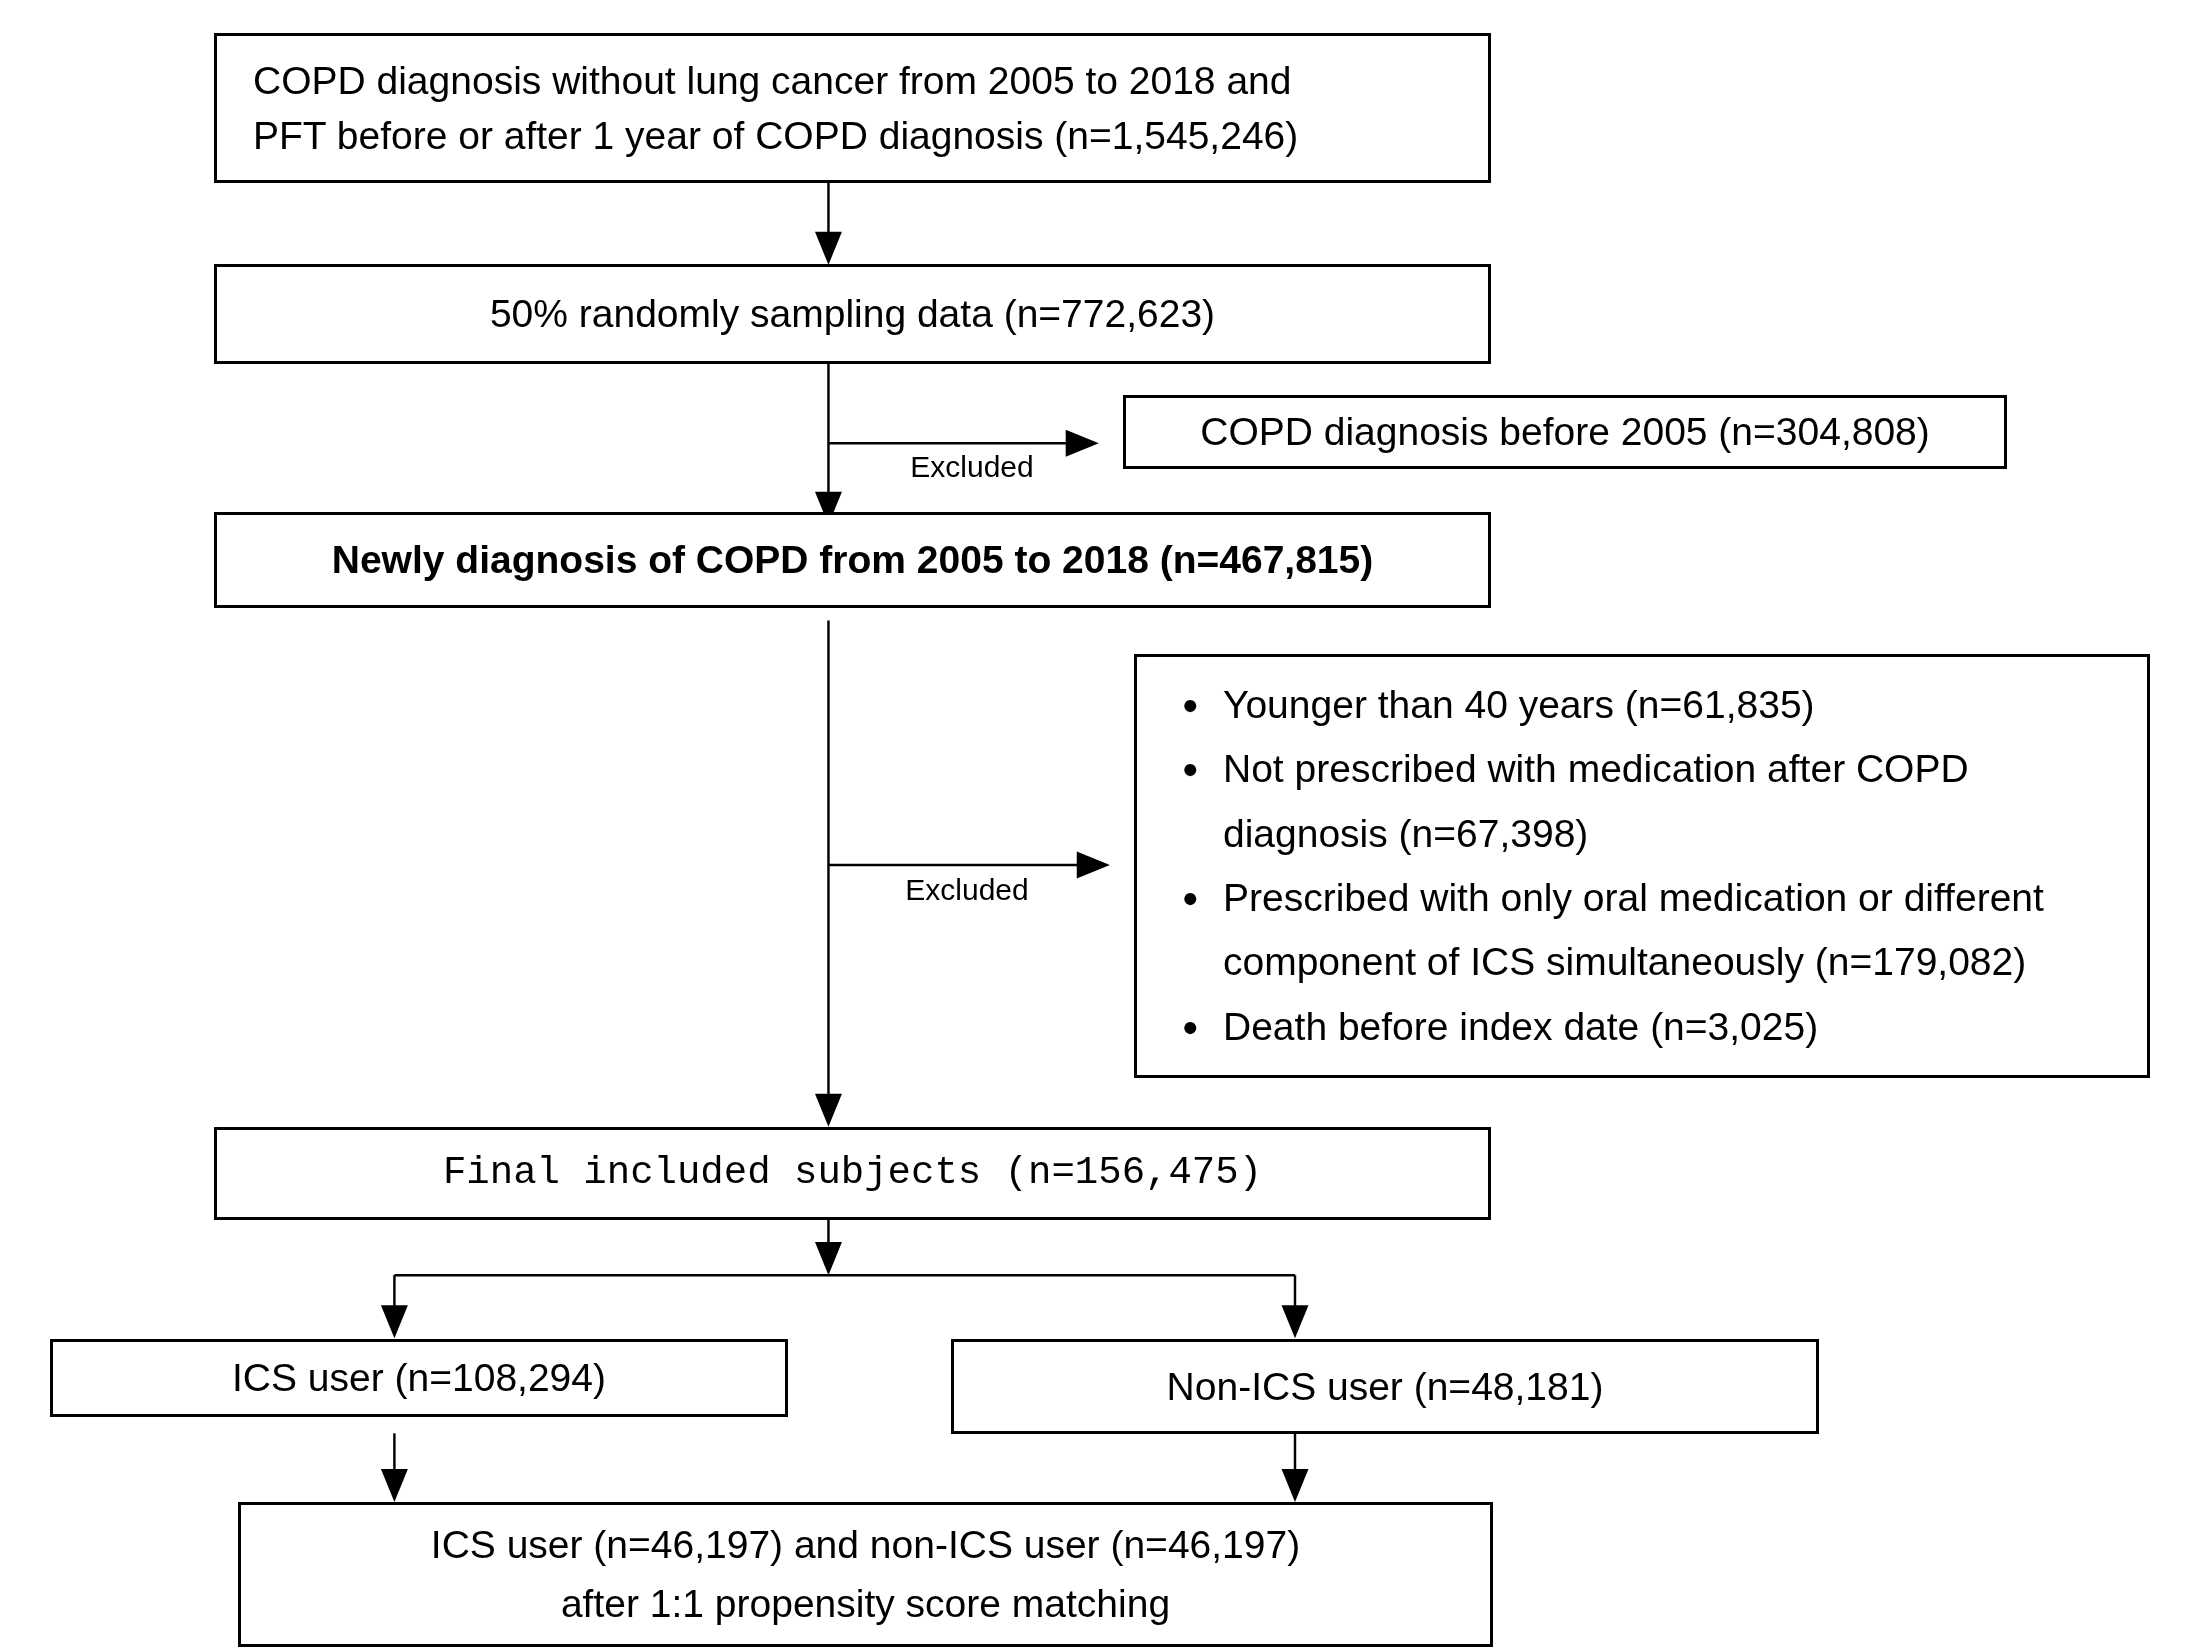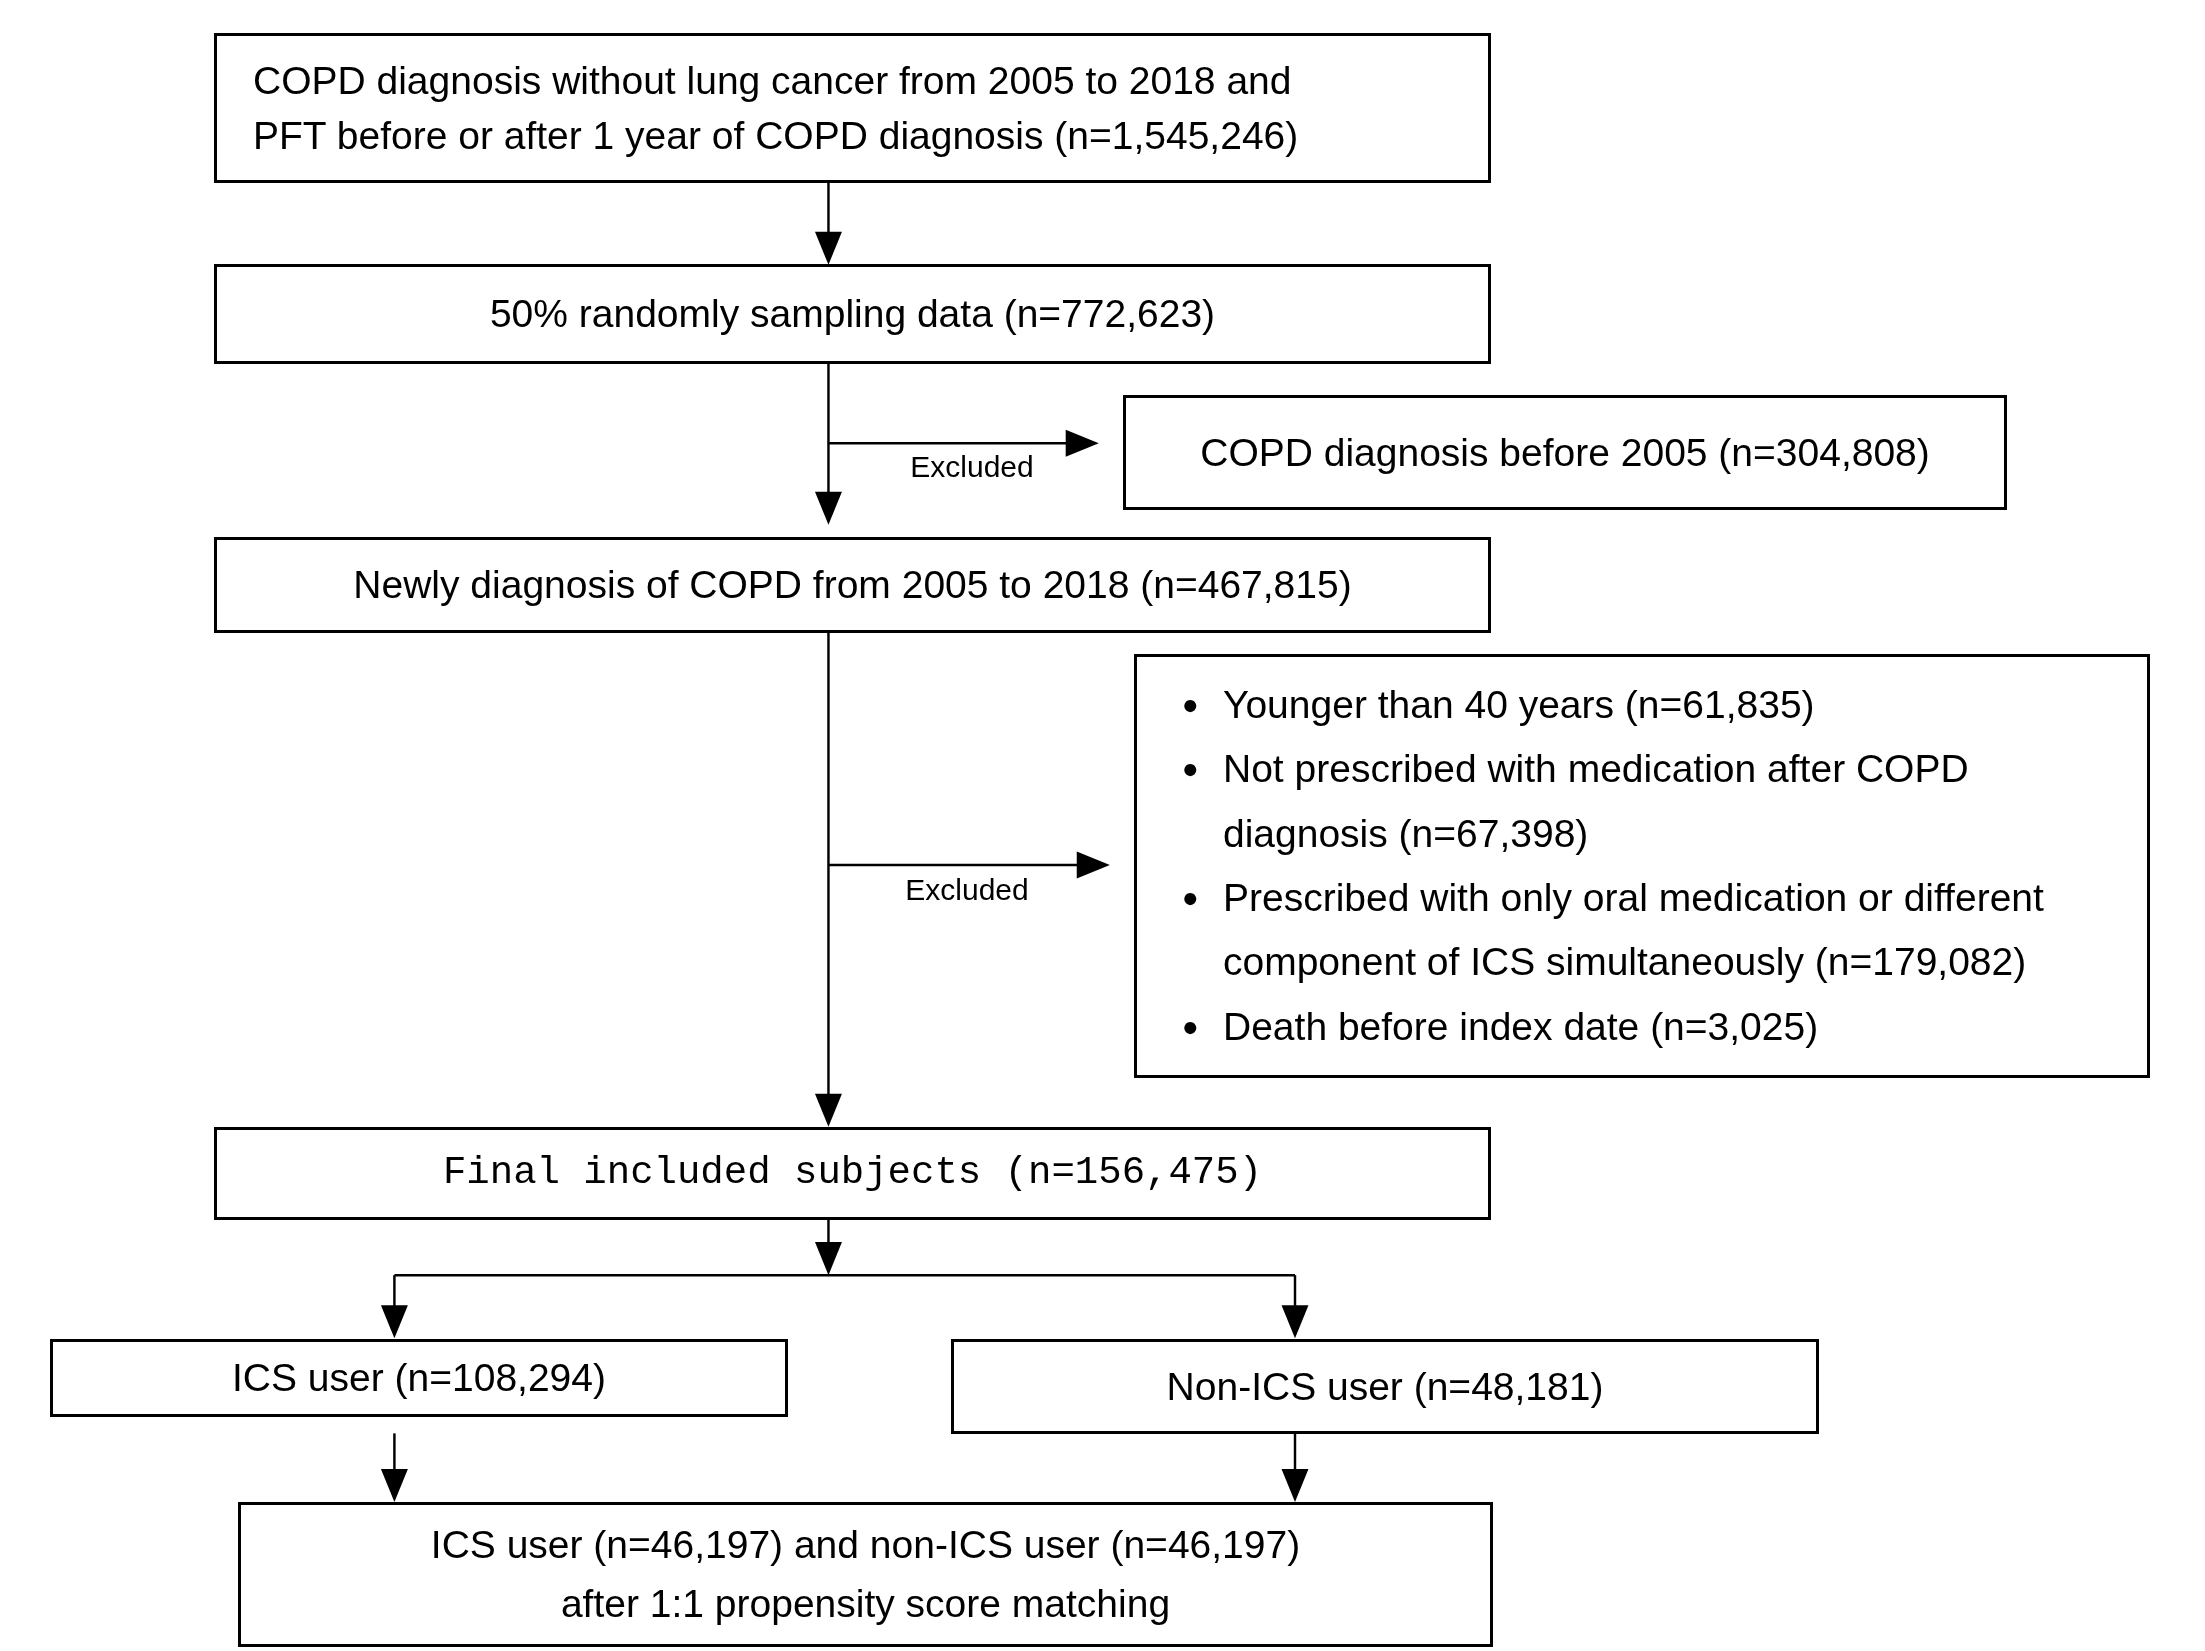--- a/index.html
+++ b/index.html
@@ -25,22 +25,22 @@
     font-size: 39px;
     line-height: 1.42;
     display: flex;
     flex-direction: column;
     justify-content: center;
     margin-left: 24px;
   }
   .box.center { align-items: center; text-align: left; }
   .b-initial  { left: 190px;  top: 33px;   width: 1277px; height: 150px; padding: 6.1px 36px; text-align: left; }
   .b-sample   { left: 190px;  top: 264px;  width: 1277px; height: 100px; }
-  .b-excl1    { left: 1099px; top: 395px;  width: 884px; height: 115px; }
-  .b-newly    { left: 190px;  top: 537px;  width: 1277px; height: 96px; }
+  .b-excl1    { left: 1099px; top: 395px;  width: 884px; height: 74px; }
+  .b-newly    { left: 190px;  top: 512px;  width: 1277px; height: 96px; font-weight: bold; }
   .b-excl2    { left: 1110px; top: 654px; width: 1016px; height: 424px; padding: 16px 24.5px 12.3px 34px; justify-content: flex-start; }
   .b-final    { left: 190px;  top: 1127px; width: 1277px; height: 93px; font-family: Liberation Mono, monospace; }
   .b-ics      { left: 26px;   top: 1339px; width: 738px; height: 78px; }
   .b-nonics   { left: 927px; top: 1339px; width: 868px; height: 95px; }
   .b-matched  { left: 214px;  top: 1502px; width: 1255px; height: 145px; line-height: 1.5; }
   .excl-list {
     list-style: none;
     margin: 0; padding: 0;
     max-width: 932px;
   }

